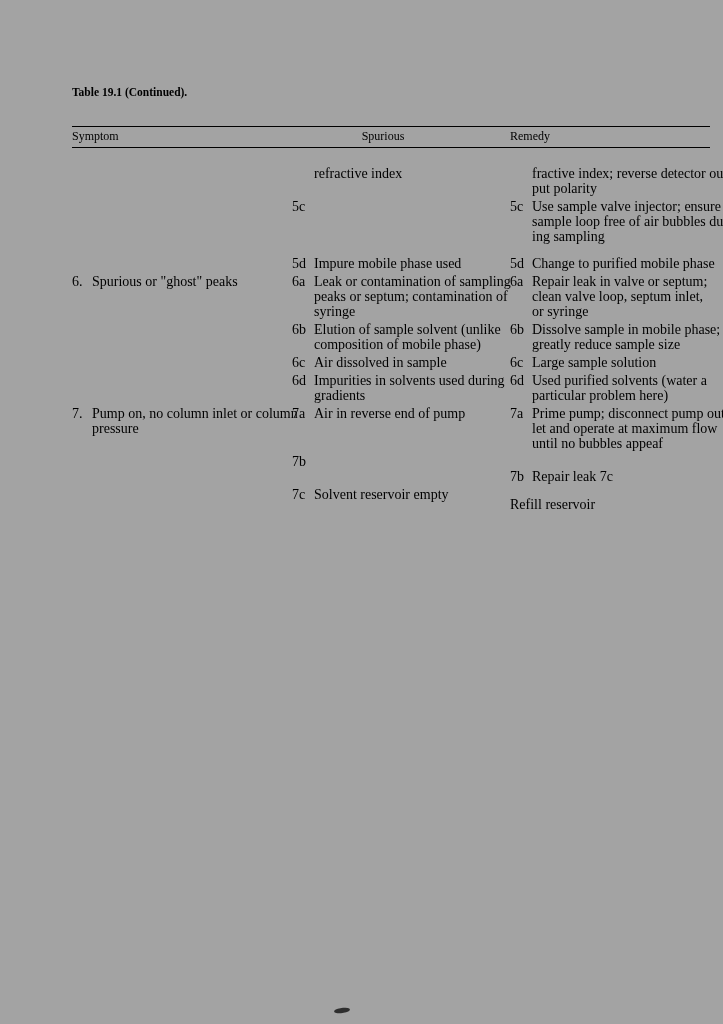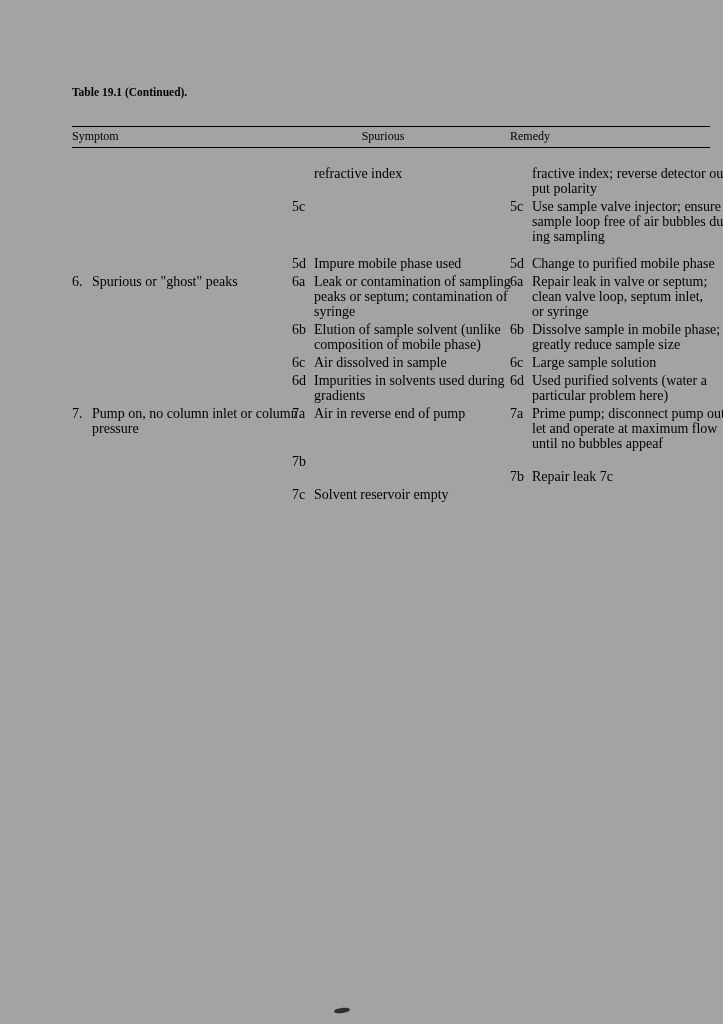--- a/index.html
+++ b/index.html
@@ -177,19 +177,20 @@
         <div class="c diag-num">7b</div>
         <div class="c rem-num">7b</div>
         <div class="c rem-text">Repair leak 7c</div>
       </div>
 
       <div class="row">
         <div class="c sym-num"></div>
         <div class="c sym-text"></div>
         <div class="c diag-num">7c</div>
         <div class="c diag-text">Solvent reservoir empty</div>
+        <div class="rem-full">Refill reservoir</div>
       </div>
 
     </div>
   </div>
 
   <div class="scan-artifact"></div>
 </div>
 
 </body></html>

